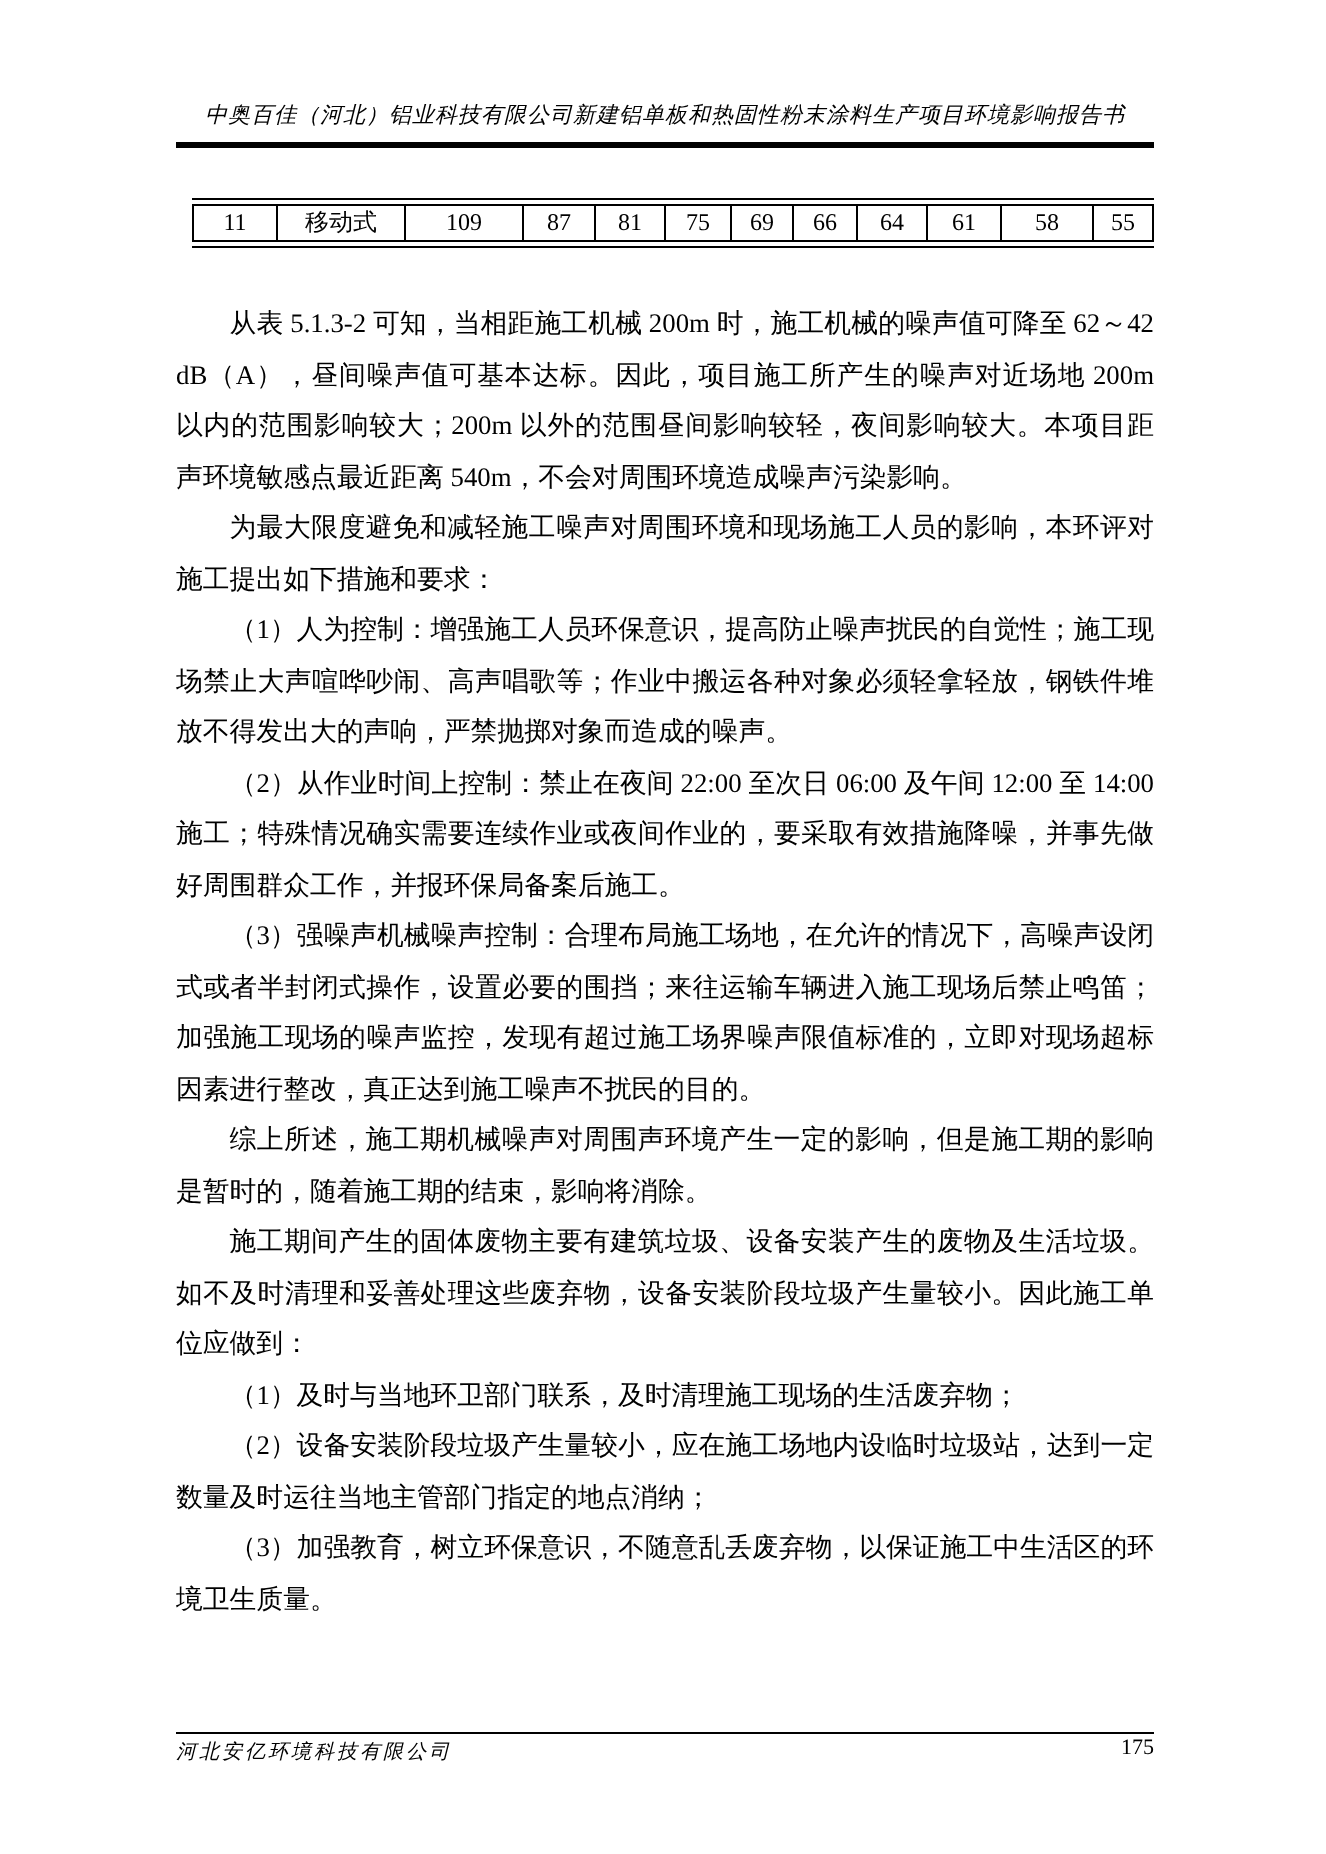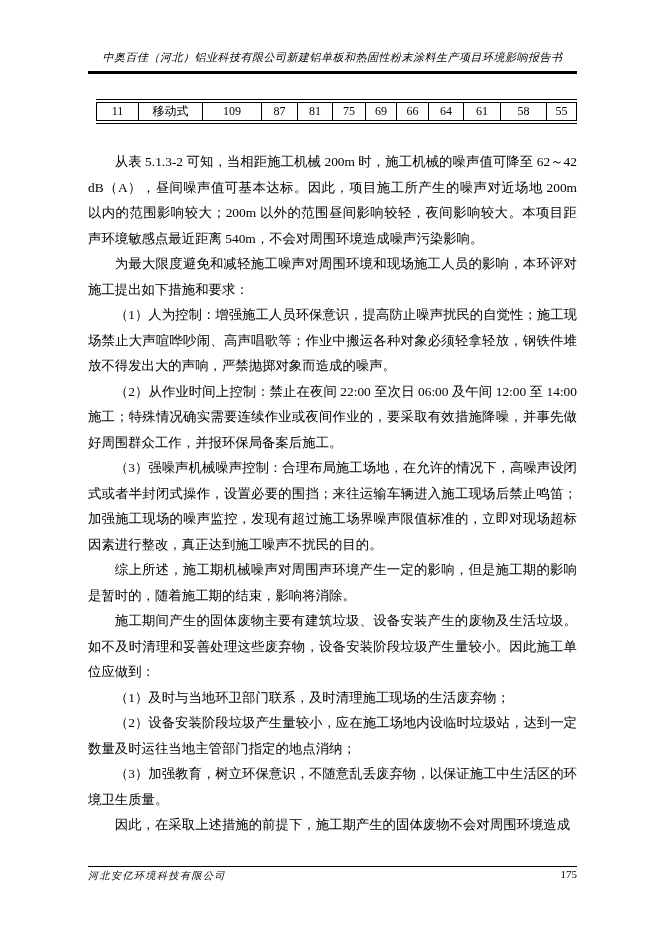--- a/index.html
+++ b/index.html
@@ -124,21 +124,20 @@
     <div class="para">从表 5.1.3-2 可知，当相距施工机械 200m 时，施工机械的噪声值可降至 62～42 dB（A），昼间噪声值可基本达标。因此，项目施工所产生的噪声对近场地 200m 以内的范围影响较大；200m 以外的范围昼间影响较轻，夜间影响较大。本项目距声环境敏感点最近距离 540m，不会对周围环境造成噪声污染影响。</div>
     <div class="para">为最大限度避免和减轻施工噪声对周围环境和现场施工人员的影响，本环评对施工提出如下措施和要求：</div>
     <div class="para">（1）人为控制：增强施工人员环保意识，提高防止噪声扰民的自觉性；施工现场禁止大声喧哗吵闹、高声唱歌等；作业中搬运各种对象必须轻拿轻放，钢铁件堆放不得发出大的声响，严禁抛掷对象而造成的噪声。</div>
     <div class="para">（2）从作业时间上控制：禁止在夜间 22:00 至次日 06:00 及午间 12:00 至 14:00 施工；特殊情况确实需要连续作业或夜间作业的，要采取有效措施降噪，并事先做好周围群众工作，并报环保局备案后施工。</div>
     <div class="para">（3）强噪声机械噪声控制：合理布局施工场地，在允许的情况下，高噪声设闭式或者半封闭式操作，设置必要的围挡；来往运输车辆进入施工现场后禁止鸣笛；加强施工现场的噪声监控，发现有超过施工场界噪声限值标准的，立即对现场超标因素进行整改，真正达到施工噪声不扰民的目的。</div>
     <div class="para">综上所述，施工期机械噪声对周围声环境产生一定的影响，但是施工期的影响是暂时的，随着施工期的结束，影响将消除。</div>
     <div class="para">施工期间产生的固体废物主要有建筑垃圾、设备安装产生的废物及生活垃圾。如不及时清理和妥善处理这些废弃物，设备安装阶段垃圾产生量较小。因此施工单位应做到：</div>
     <div class="para">（1）及时与当地环卫部门联系，及时清理施工现场的生活废弃物；</div>
     <div class="para">（2）设备安装阶段垃圾产生量较小，应在施工场地内设临时垃圾站，达到一定数量及时运往当地主管部门指定的地点消纳；</div>
     <div class="para">（3）加强教育，树立环保意识，不随意乱丢废弃物，以保证施工中生活区的环境卫生质量。</div>
-    <div class="para">因此，在采取上述措施的前提下，施工期产生的固体废物不会对周围环境造成</div>
   </div>
 
   <div class="page-footer">
     <span class="footer-company">河北安亿环境科技有限公司</span>
     <span class="footer-page">175</span>
   </div>
 
 </div>
 
 </body></html>

